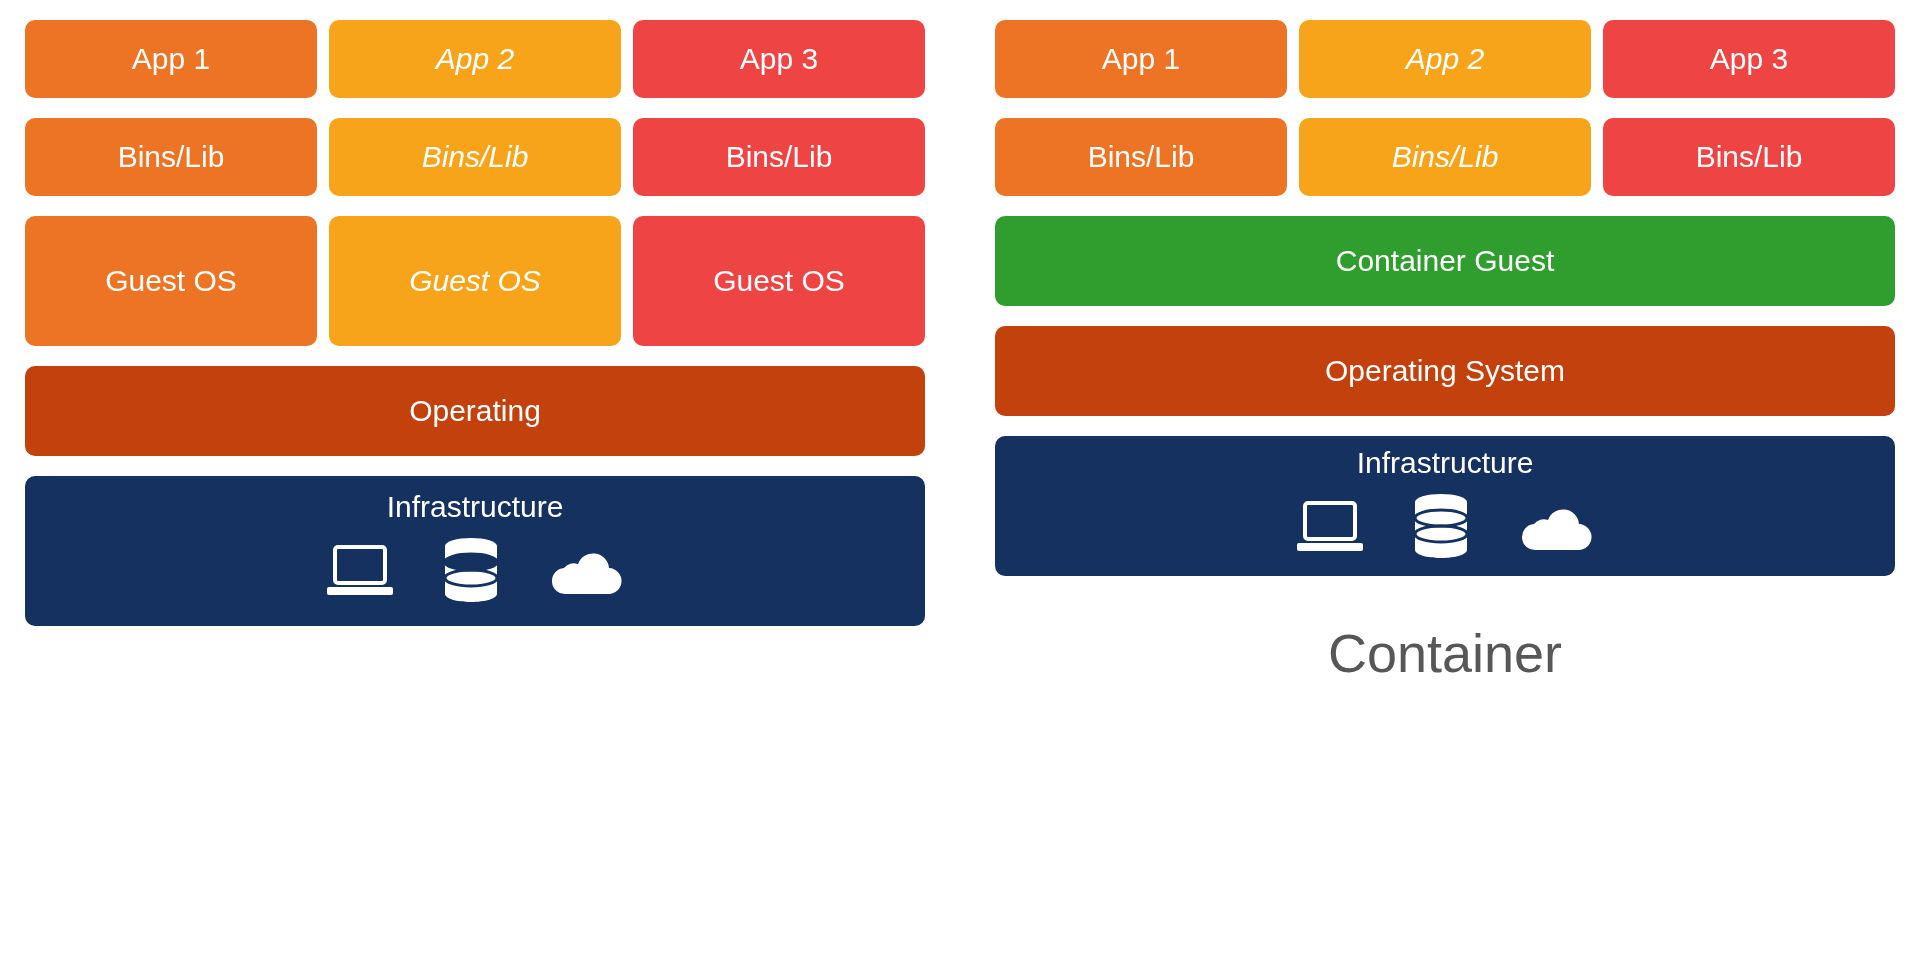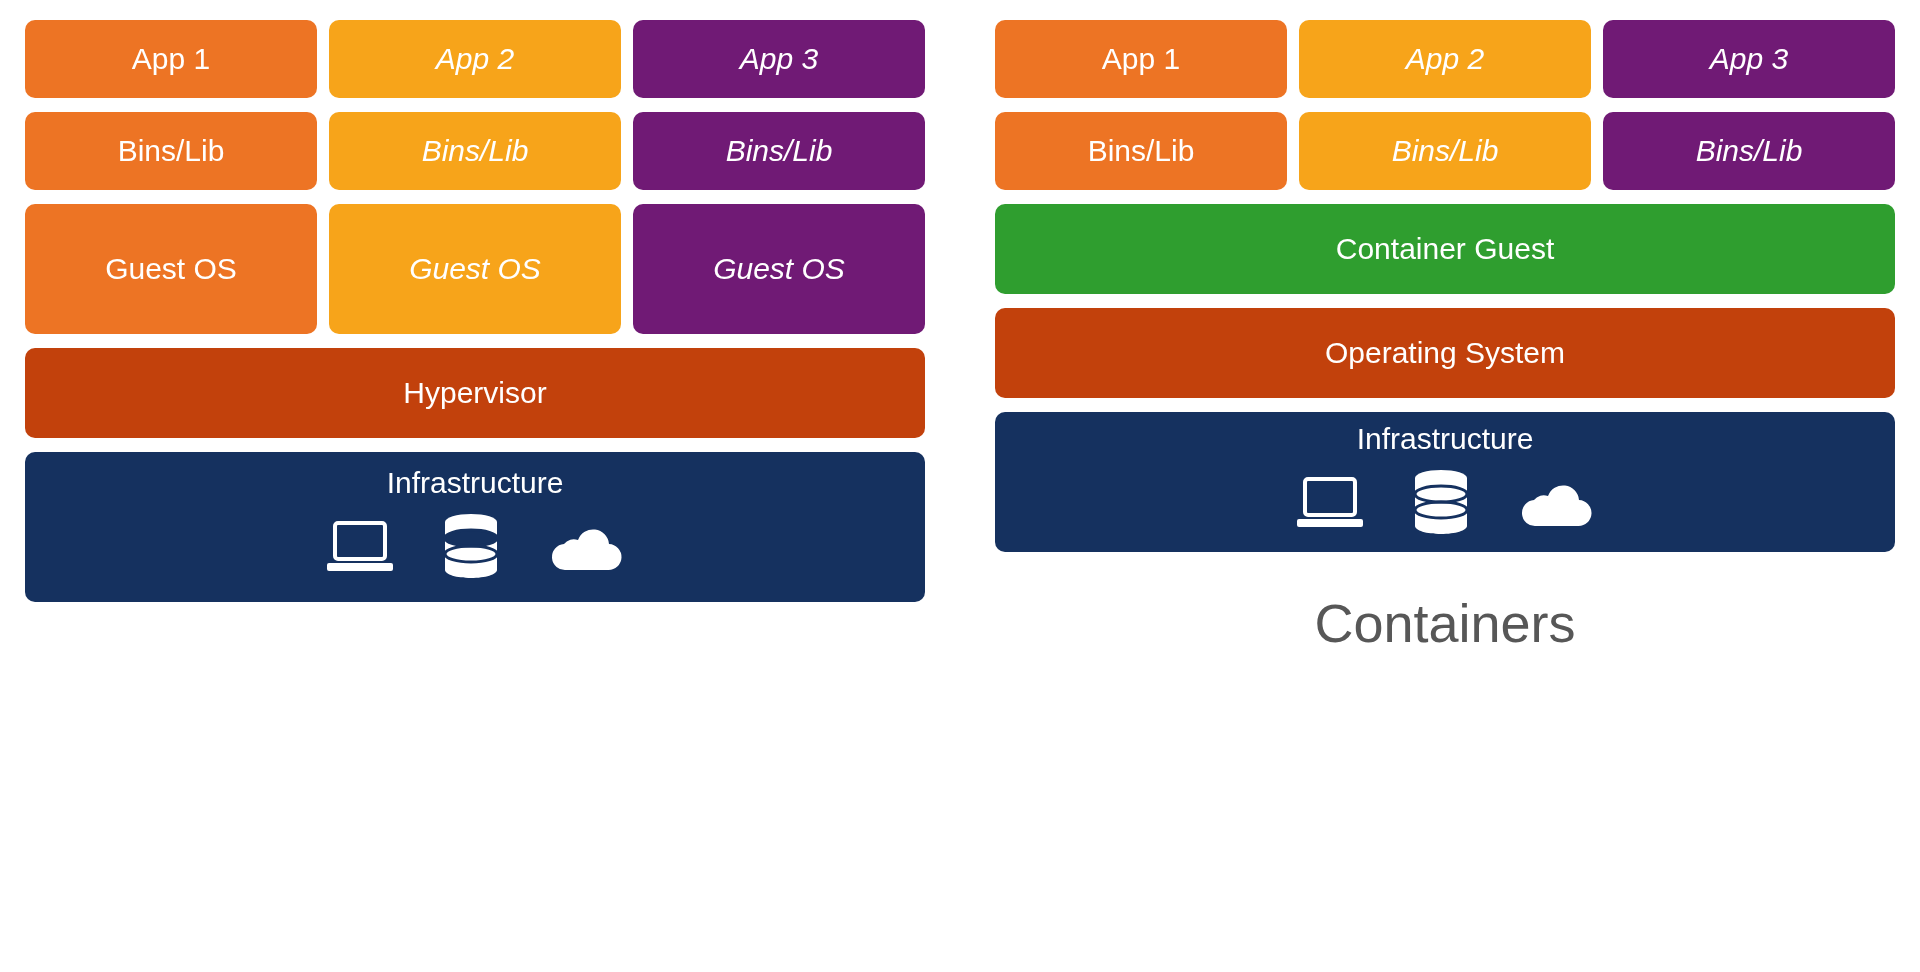--- a/index.html
+++ b/index.html
@@ -16,21 +16,21 @@
     width: 100%;
   }
   .stack {
     flex: 1;
     display: flex;
     flex-direction: column;
   }
   .row {
     display: flex;
     gap: 12px;
-    margin-bottom: 14px;
+    margin-bottom: 20px;
   }
   .box {
     flex: 1;
     border-radius: 10px;
     display: flex;
     align-items: center;
     justify-content: center;
     color: #ffffff;
     font-size: 30px;
     font-weight: 400;
@@ -45,21 +45,21 @@
     padding-top: 14px;
   }
   .box.infra2 {
     height: 140px;
     flex-direction: column;
     justify-content: flex-start;
     padding-top: 10px;
   }
   .orange { background: #ED7424; }
   .amber  { background: #F7A41A; font-style: italic; }
-  .teal   { background: #701a75; font-style: italic; }
+  .teal   { background: #ef4444; }
   .green  { background: #2F9E2F; }
   .blue   { background: #c2410c; }
   .navy   { background: #15315F; align-items: center; }
   .title {
     text-align: center;
     font-size: 54px;
     color: #575757;
     margin-top: 26px;
     font-weight: 400;
   }
@@ -86,21 +86,21 @@
       <div class="box small orange">Bins/Lib</div>
       <div class="box small amber">Bins/Lib</div>
       <div class="box small teal">Bins/Lib</div>
     </div>
     <div class="row">
       <div class="box med orange">Guest OS</div>
       <div class="box med amber">Guest OS</div>
       <div class="box med teal">Guest OS</div>
     </div>
     <div class="row">
-      <div class="box wide blue">Hypervisor</div>
+      <div class="box wide blue">Operating</div>
     </div>
     <div class="row">
       <div class="box infra navy">
         <span>Infrastructure</span>
         <div class="icons">
           <span>
             <svg width="70" height="56" viewBox="0 0 70 56" fill="none">
               <rect x="10" y="4" width="50" height="36" rx="3" stroke="#fff" stroke-width="4"></rect>
               <rect x="2" y="44" width="66" height="8" rx="2" fill="#fff"></rect>
             </svg>
@@ -165,16 +165,16 @@
             </svg>
           </span>
           <span>
             <svg width="78" height="50" viewBox="0 0 78 50" fill="#fff">
               <path d="M62 22a16 16 0 00-31-4 12 12 0 00-14 4 13 13 0 002 26h42a13 13 0 001-26z"></path>
             </svg>
           </span>
         </div>
       </div>
     </div>
-    <div class="title">Containers</div>
+    <div class="title">Container</div>
   </div>
 
 </div>
 
 </body></html>

